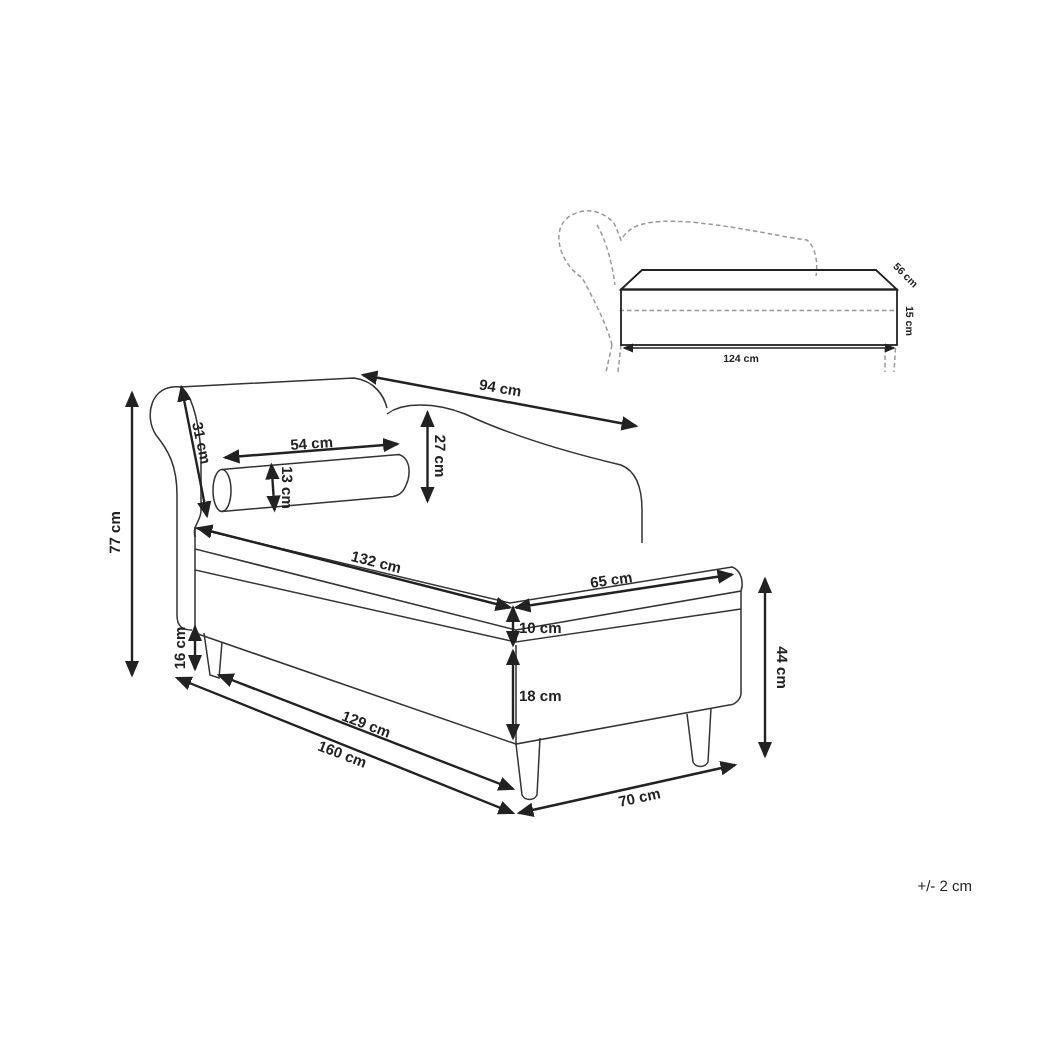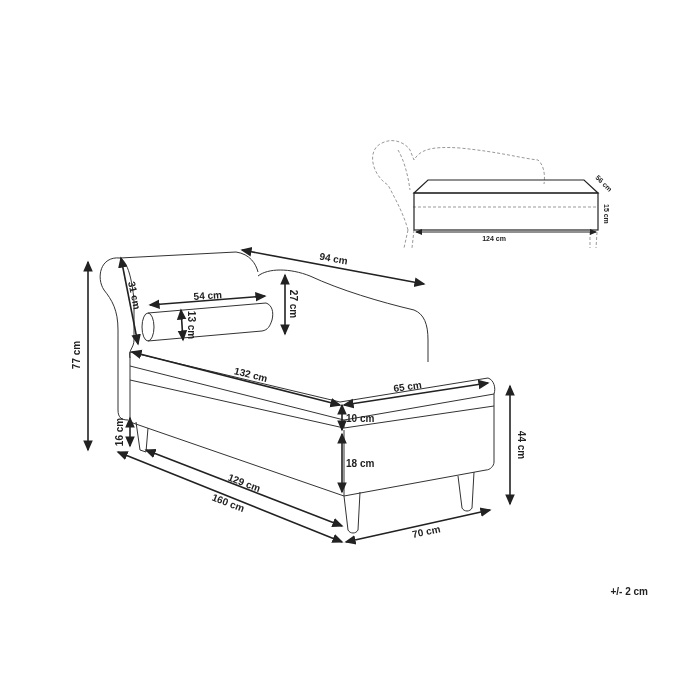--- a/index.html
+++ b/index.html
@@ -1,19 +1,19 @@
 <!DOCTYPE html>
 <html><head>
 <meta charset="utf-8">
 <style>
   html, body { margin:0; padding:0; background:#ffffff; }
   body { width:700px; height:700px; position:relative; overflow:hidden; font-family:"Liberation Sans", sans-serif; }
   svg { position:absolute; left:0; top:0; }
   .lbl { font-family:"Liberation Sans", sans-serif; font-weight:bold; fill:#222; }
-  .note { position:absolute; right:52px; top:586px; font-size:10px; font-weight:bold; color:#222; font-family:"Liberation Sans", sans-serif;margin-left:16px; }
+  .note { position:absolute; right:52px; top:586px; font-size:10px; font-weight:normal; color:#222; font-family:"Liberation Sans", sans-serif;margin-left:16px; }
 </style>
 </head>
 <body>
 
 <svg width="700" height="700" viewBox="0 0 700 700">
   <defs>
     <marker id="ar" markerWidth="8" markerHeight="8" refX="6" refY="4" orient="auto-start-reverse">
       <path d="M0,1 L7,4 L0,7 Z" fill="#222"></path>
     </marker>
   </defs>

